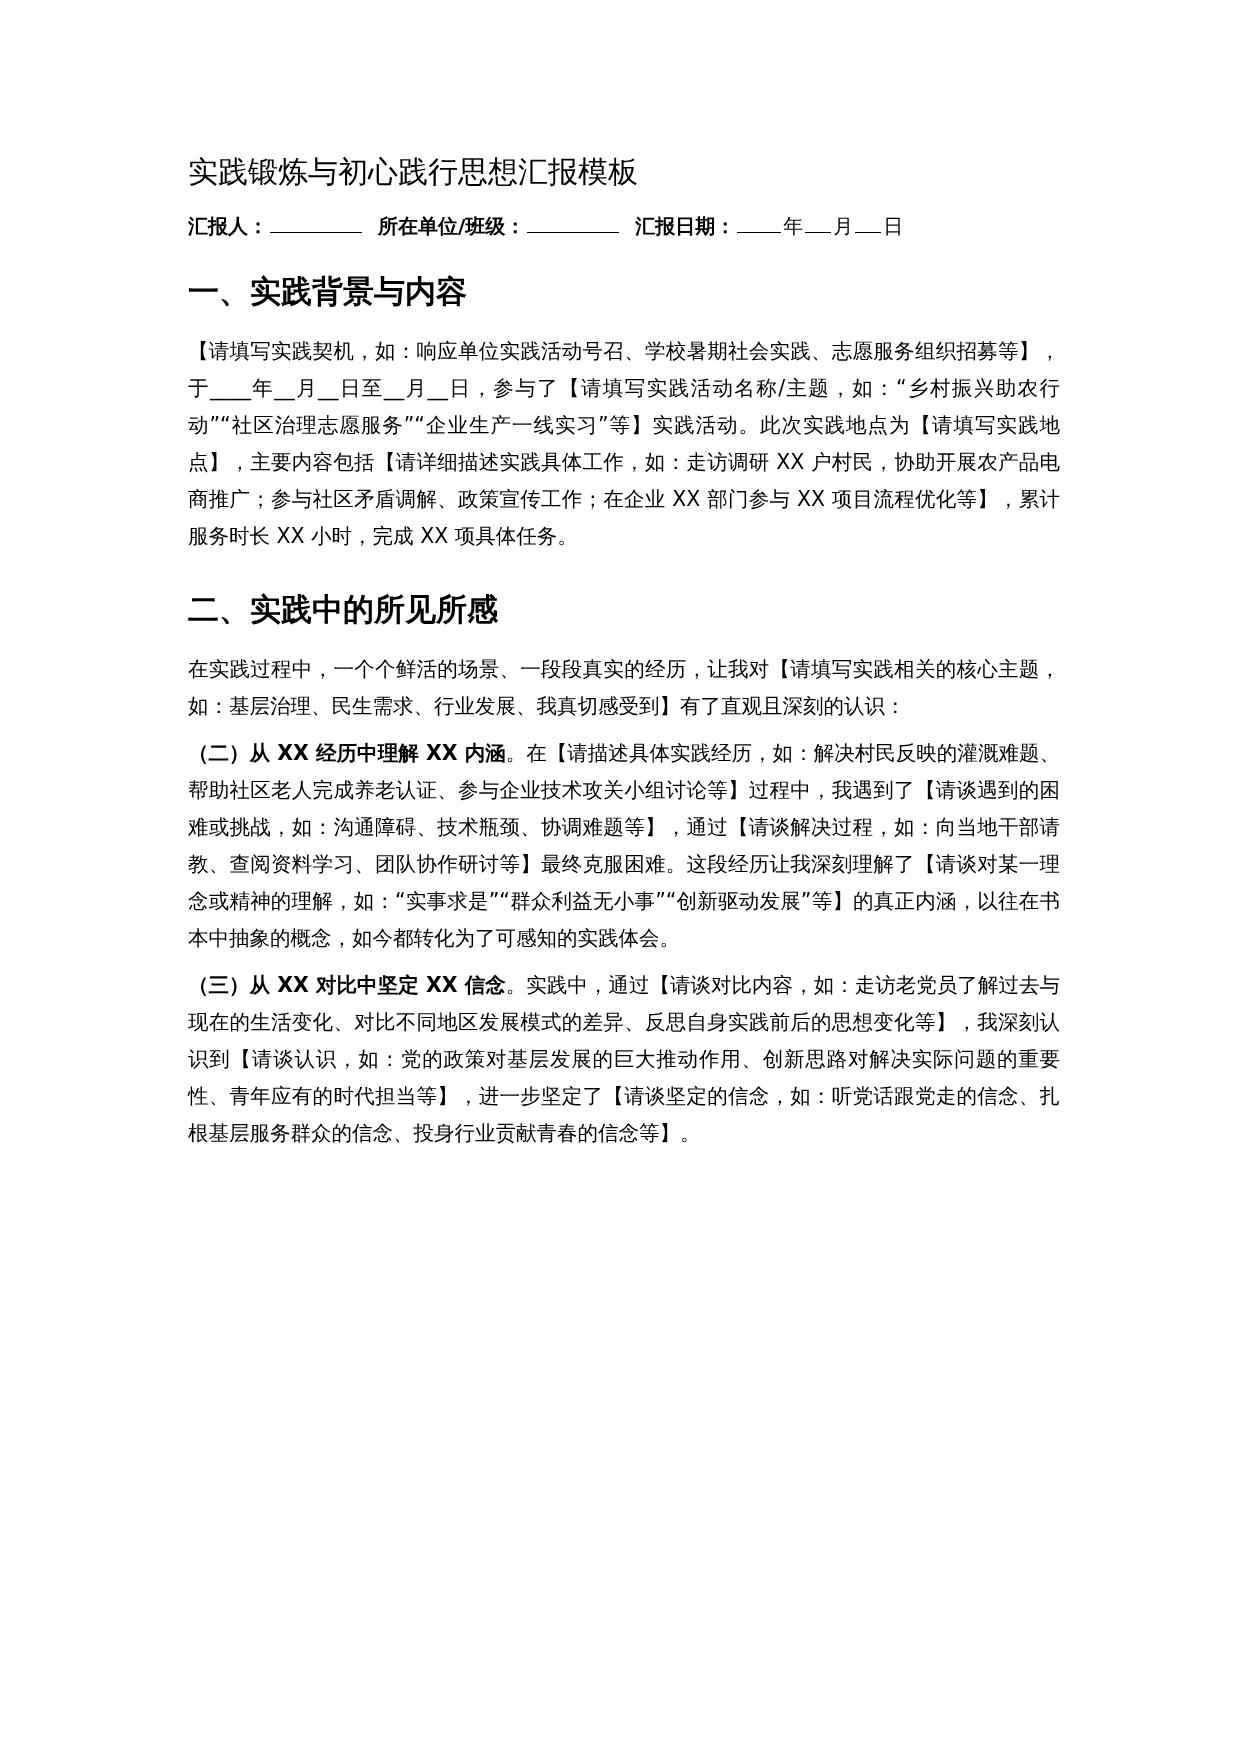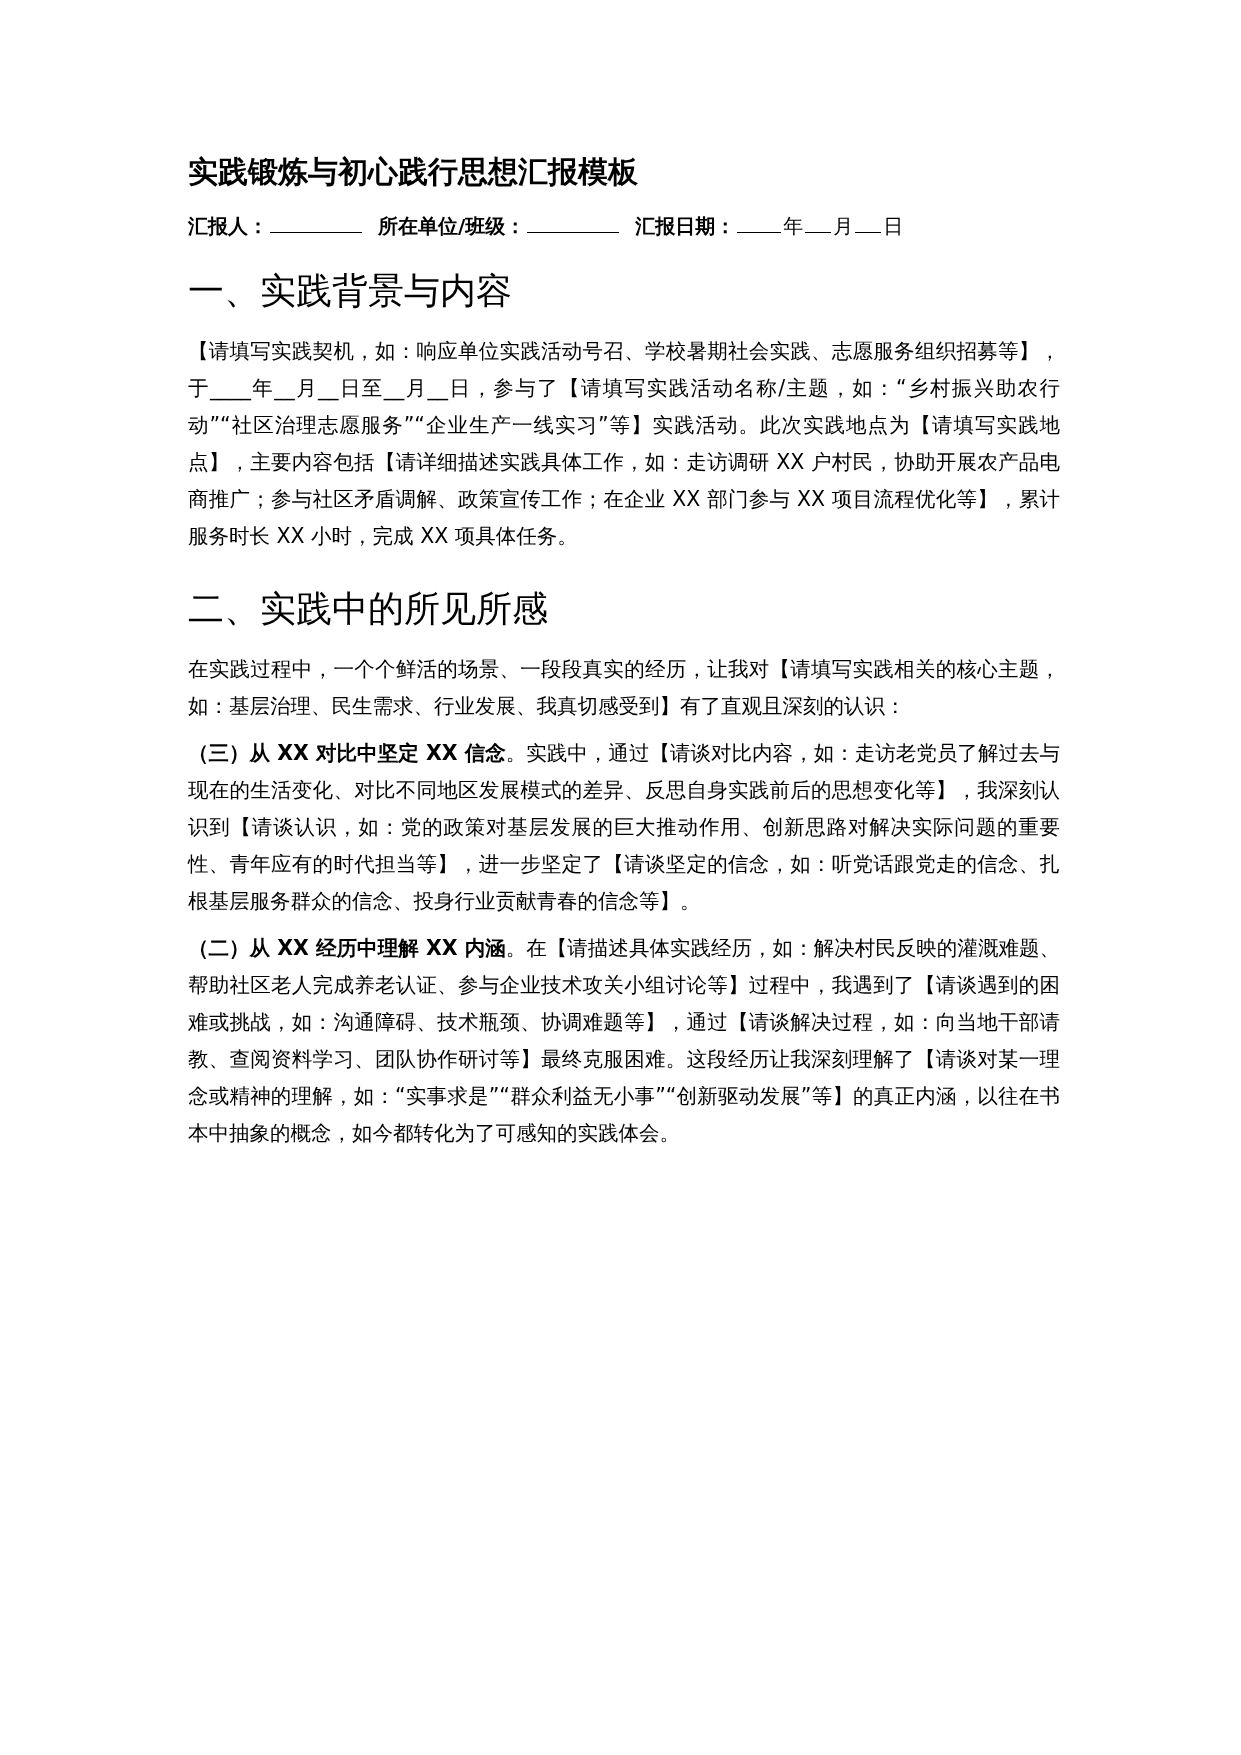--- a/index.html
+++ b/index.html
@@ -1,40 +1,40 @@
 <!DOCTYPE html>
 <html><head>
 <meta charset="utf-8">
 <style>
   html, body { margin: 0; padding: 0; background: #ffffff; }
   body { width: 1241px; height: 1755px; position: relative; overflow: hidden;
          font-family: "DejaVu Sans", "Liberation Sans", sans-serif; color: #000; }
   .page { position: absolute; left: 188px; top: 150px; width: 872px; }
-  .title { font-size: 30px; font-weight: bold; margin: 0; line-height: 44px; }
+  .title { font-size: 30px; font-weight: normal; margin: 0; line-height: 44px; }
   .meta { margin-top: 16px; font-size: 20px; font-weight: bold; line-height: 30px; white-space: nowrap; }
   .meta .blank { display: inline-block; border-bottom: 1.5px solid #000; height: 22px; vertical-align: baseline; margin: 0 2px; }
   .meta .gap { display: inline-block; width: 14px; }
   .meta .datepart { font-weight: normal; }
-  .h2 { font-size: 36px; font-weight: normal; margin: 34px 0 22px 0; line-height: 40px; }
+  .h2 { font-size: 31px; font-weight: bold; margin: 34px 0 22px 0; line-height: 40px; }
   .p { font-size: 20.5px; line-height: 37px; margin: 0 0 10px 0; text-align: justify; }
   .p b { font-weight: bold; }
 </style>
 </head>
 <body>
 
 <div class="page">
   <h1 class="title">实践锻炼与初心践行思想汇报模板</h1>
 
   <div class="meta">
     <span>汇报人：</span><span class="blank" style="width:92px"></span><span class="gap"></span><span>所在单位/班级：</span><span class="blank" style="width:92px"></span><span class="gap"></span><span>汇报日期：</span><span class="blank" style="width:44px"></span><span class="datepart">年</span><span class="blank" style="width:26px"></span><span class="datepart">月</span><span class="blank" style="width:26px"></span><span class="datepart">日</span>
   </div>
 
   <h2 class="h2" style="margin-top:30px">一、实践背景与内容</h2>
   <p class="p">【请填写实践契机，如：响应单位实践活动号召、学校暑期社会实践、志愿服务组织招募等】，于____年__月__日至__月__日，参与了【请填写实践活动名称/主题，如：“乡村振兴助农行动”“社区治理志愿服务”“企业生产一线实习”等】实践活动。此次实践地点为【请填写实践地点】，主要内容包括【请详细描述实践具体工作，如：走访调研 XX 户村民，协助开展农产品电商推广；参与社区矛盾调解、政策宣传工作；在企业 XX 部门参与 XX 项目流程优化等】，累计服务时长 XX 小时，完成 XX 项具体任务。</p>
 
   <h2 class="h2" style="">二、实践中的所见所感</h2>
   <p class="p">在实践过程中，一个个鲜活的场景、一段段真实的经历，让我对【请填写实践相关的核心主题，如：基层治理、民生需求、行业发展、我真切感受到】有了直观且深刻的认识：</p>
 
 
+  <p class="p"><b>（二）从 XX 经历中理解 XX 内涵</b><span>。在【请描述具体实践经历，如：解决村民反映的灌溉难题、帮助社区老人完成养老认证、参与企业技术攻关小组讨论等】过程中，我遇到了【请谈遇到的困难或挑战，如：沟通障碍、技术瓶颈、协调难题等】，通过【请谈解决过程，如：向当地干部请教、查阅资料学习、团队协作研讨等】最终克服困难。这段经历让我深刻理解了【请谈对某一理念或精神的理解，如：“实事求是”“群众利益无小事”“创新驱动发展”等】的真正内涵，以往在书本中抽象的概念，如今都转化为了可感知的实践体会。</span></p>
+
   <p class="p"><b>（三）从 XX 对比中坚定 XX 信念</b><span>。实践中，通过【请谈对比内容，如：走访老党员了解过去与现在的生活变化、对比不同地区发展模式的差异、反思自身实践前后的思想变化等】，我深刻认识到【请谈认识，如：党的政策对基层发展的巨大推动作用、创新思路对解决实际问题的重要性、青年应有的时代担当等】，进一步坚定了【请谈坚定的信念，如：听党话跟党走的信念、扎根基层服务群众的信念、投身行业贡献青春的信念等】。</span></p>
-
-  <p class="p"><b>（二）从 XX 经历中理解 XX 内涵</b><span>。在【请描述具体实践经历，如：解决村民反映的灌溉难题、帮助社区老人完成养老认证、参与企业技术攻关小组讨论等】过程中，我遇到了【请谈遇到的困难或挑战，如：沟通障碍、技术瓶颈、协调难题等】，通过【请谈解决过程，如：向当地干部请教、查阅资料学习、团队协作研讨等】最终克服困难。这段经历让我深刻理解了【请谈对某一理念或精神的理解，如：“实事求是”“群众利益无小事”“创新驱动发展”等】的真正内涵，以往在书本中抽象的概念，如今都转化为了可感知的实践体会。</span></p>
 </div>
 
 </body></html>

